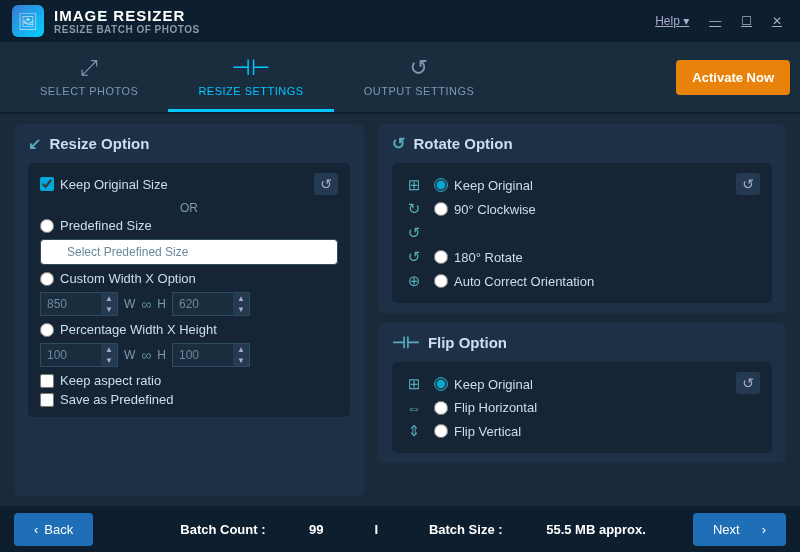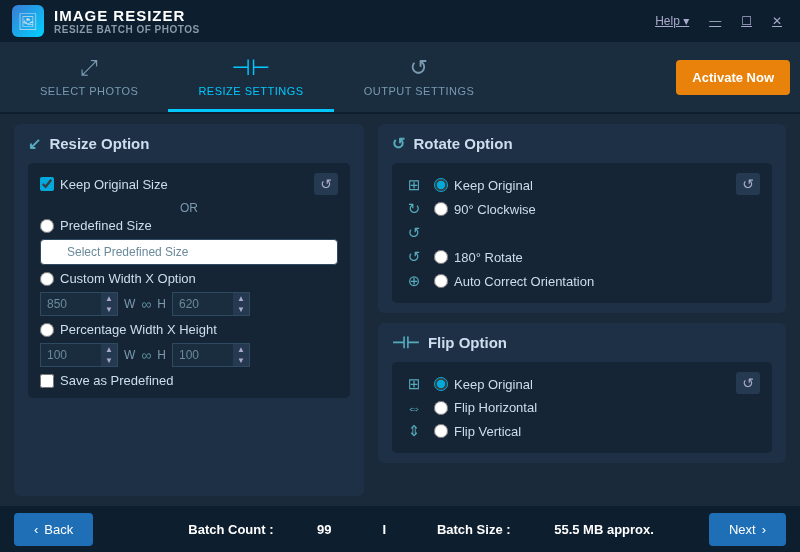--- a/index.html
+++ b/index.html
@@ -213,21 +213,21 @@
     .next-btn {
       background: #1e6fb5;
       color: #fff;
       border: none;
       border-radius: 4px;
       padding: 9px 20px;
       font-size: 13px;
       cursor: pointer;
       display: flex;
       align-items: center;
-      gap: 6px;
+      gap: 22px;
       margin-left: auto;
     }
     .footer-info {
       flex: 1;
       text-align: center;
       color: #cde;
       font-size: 13px;
     }
     .footer-info span { color: #fff; font-weight: 600; margin-left: 40px; }
   </style>
@@ -341,20 +341,26 @@
         <span class="dim-letter">H</span>
         <div class="dim-input-group">
           <input class="dim-input" type="text" value="100" style="">
           <div class="dim-spinner">
             <button class="spin-btn">▲</button>
             <button class="spin-btn">▼</button>
           </div>
         </div>
       </div>
 
+      <div class="checkbox-row">
+        <label class="checkbox-label">
+          <input type="checkbox" style="">
+          <span>Keep aspect ratio</span>
+        </label>
+      </div>
       <div class="checkbox-row">
         <label class="checkbox-label">
           <input type="checkbox" style="">
           <span>Save as Predefined</span>
         </label>
       </div>
     </div>
   </div>
 
   <div class="right-panel">

